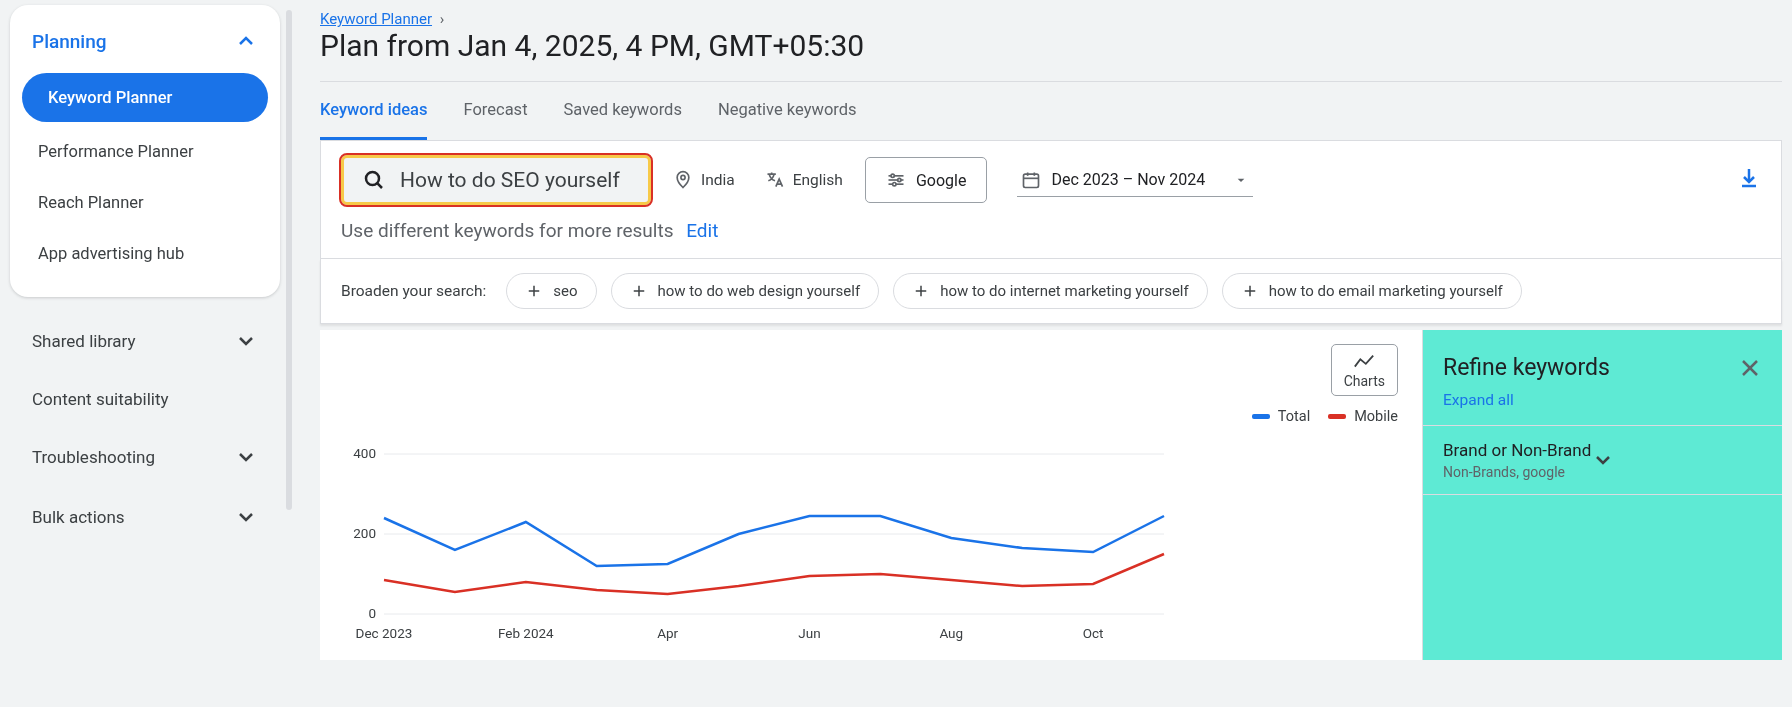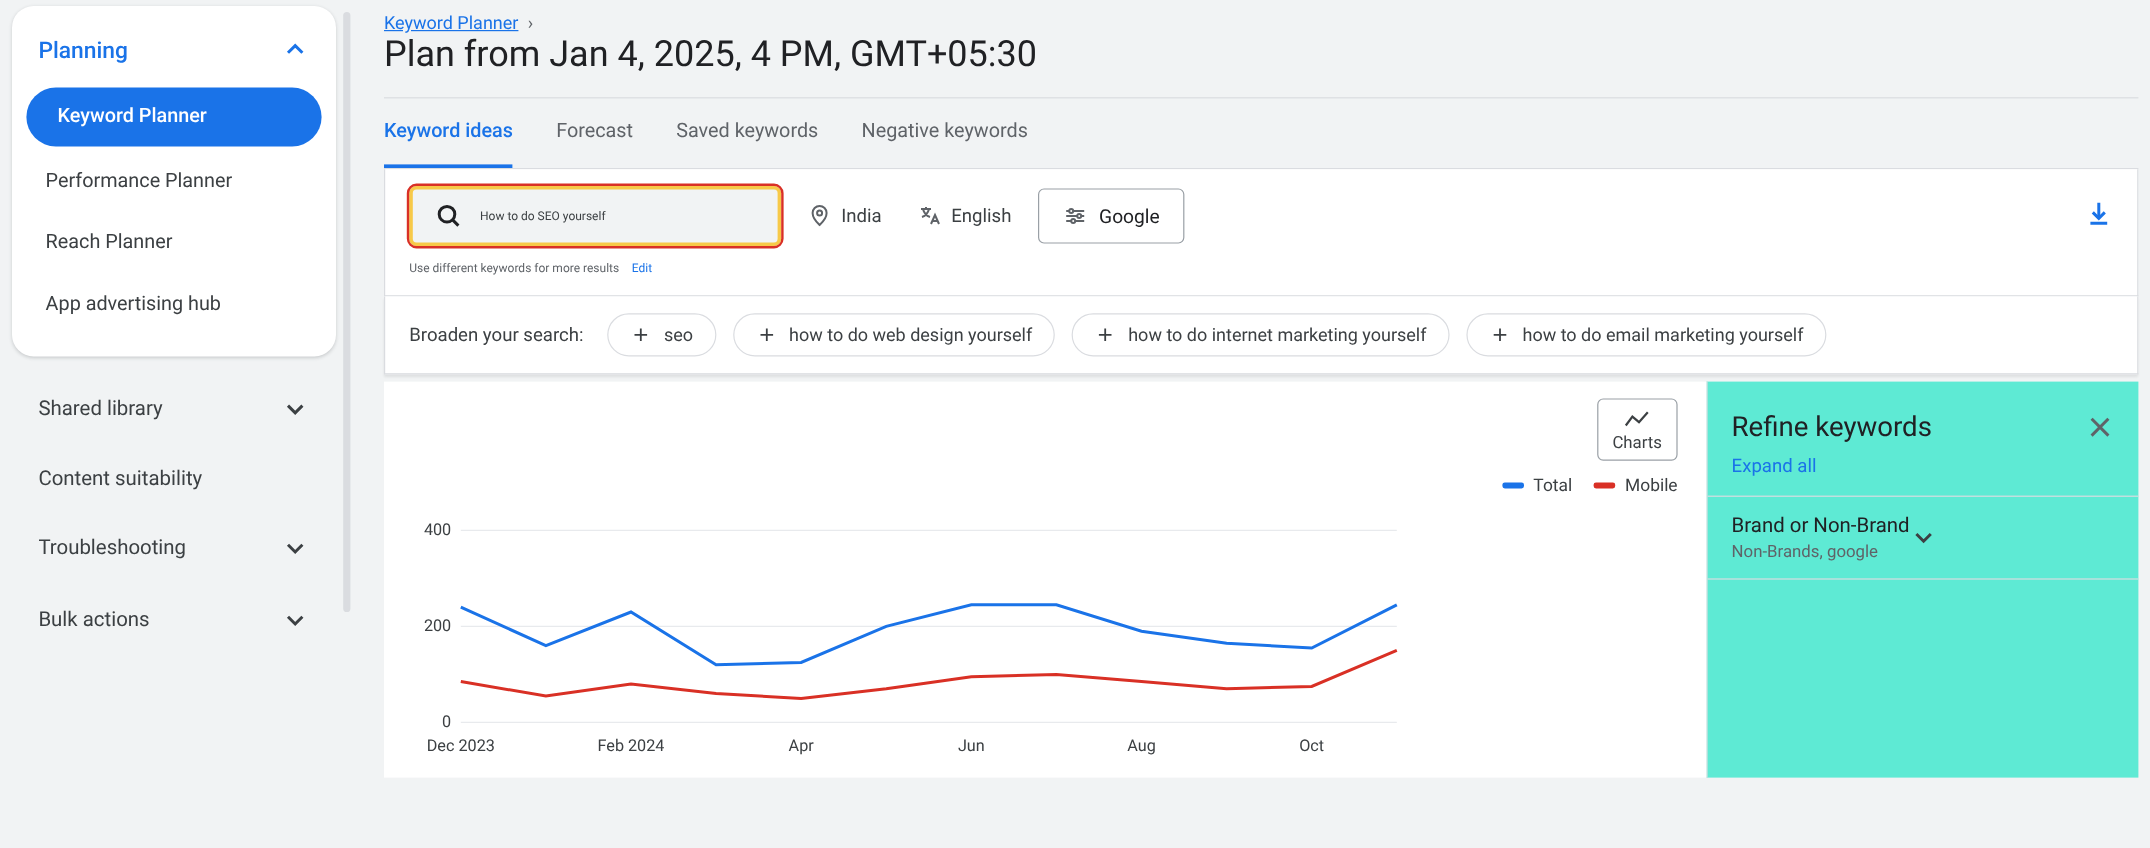--- a/index.html
+++ b/index.html
@@ -25,32 +25,32 @@
   .page-title { font-size: 30px; font-weight: 400; padding-bottom: 18px; border-bottom: 1px solid #dadce0; }
 
   .tabs { display: flex; gap: 36px; border-bottom: 1px solid #dadce0; }
   .tab { padding: 18px 0; font-size: 16.5px; color: #5f6368; cursor: pointer; border-bottom: 3px solid transparent; }
   .tab.active { color: #1a73e8; border-bottom-color: #1a73e8; font-weight: 500; }
 
   .filters-wrap { background: #fff; border: 1px solid #dadce0; border-top: none; }
   .filters-row { display: flex; align-items: center; padding: 14px 20px; gap: 14px; }
   .search-pill { display: flex; align-items: center; gap: 14px; background: #f1f3f4; border: 3px solid #f7c948; outline: 2px solid #d93025; border-radius: 6px; padding: 10px 18px; width: 310px; }
   .search-pill svg { width: 24px; height: 24px; }
-  .search-pill span { font-size: 10px; color: #3c4043; }
+  .search-pill span { font-size: 21px; color: #3c4043; }
 
   .filter-chip { display: flex; align-items: center; gap: 8px; font-size: 15.5px; color: #3c4043; cursor: pointer; padding: 6px 8px; }
   .filter-chip svg { width: 20px; height: 20px; }
   .network-box { border: 1px solid #9aa0a6; border-radius: 5px; padding: 12px 20px; display: flex; align-items: center; gap: 10px; }
   .date-chip { display: flex; align-items: center; gap: 10px; border-bottom: 1px solid #9aa0a6; padding: 6px 4px; margin-left: 16px; }
   .date-chip .caret { margin-left: 18px; }
 
   .download-btn { margin-left: auto; color: #1a73e8; cursor: pointer; }
   .download-btn svg { width: 24px; height: 24px; }
 
-  .hint-row { padding: 0 20px 16px 20px; font-size: 10px; color: #5f6368; }
+  .hint-row { padding: 0 20px 16px 20px; font-size: 19px; color: #5f6368; }
   .hint-row a { color: #1a73e8; margin-left: 8px; cursor: pointer; }
 
   .broaden-bar { background: #fff; border: 1px solid #dadce0; border-top: none; padding: 14px 20px; display: flex; align-items: center; gap: 14px; flex-wrap: wrap; box-shadow: 0 2px 2px rgba(0,0,0,0.08); }
   .broaden-label { font-size: 15.5px; color: #3c4043; margin-right: 6px; }
   .suggest-chip { display: inline-flex; align-items: center; gap: 10px; border: 1px solid #dadce0; border-radius: 999px; padding: 8px 18px; font-size: 15px; color: #3c4043; cursor: pointer; }
   .suggest-chip svg { width: 18px; height: 18px; }
 
   .content-row { display: flex; margin-top: 6px; }
   .chart-area { flex: 1; background: #fff; padding: 18px 24px 12px 24px; position: relative; min-height: 300px; }
   .charts-btn { position: absolute; right: 24px; top: 14px; border: 1px solid #9aa0a6; border-radius: 5px; padding: 8px 12px 6px 12px; text-align: center; font-size: 14px; color: #3c4043; cursor: pointer; }
@@ -159,20 +159,32 @@
       <div class="network-box">
         <svg viewBox="0 0 24 24" fill="none" stroke="#5f6368" stroke-width="2" style="width:20px;height:20px">
             <line x1="3" y1="7" x2="21" y2="7"></line>
             <line x1="3" y1="12" x2="21" y2="12"></line>
             <line x1="3" y1="17" x2="21" y2="17"></line>
             <circle cx="8" cy="7" r="2" fill="#fff"></circle>
             <circle cx="16" cy="12" r="2" fill="#fff"></circle>
             <circle cx="10" cy="17" r="2" fill="#fff"></circle>
           </svg>
         <span>Google</span>
+      </div>
+      <div class="date-chip">
+        <svg viewBox="0 0 24 24" fill="none" stroke="#5f6368" stroke-width="2" style="width:20px;height:20px">
+            <rect x="3" y="5" width="18" height="16" rx="2"></rect>
+            <line x1="3" y1="10" x2="21" y2="10"></line>
+            <line x1="8" y1="3" x2="8" y2="7"></line>
+            <line x1="16" y1="3" x2="16" y2="7"></line>
+          </svg>
+        <span>Dec 2023 – Nov 2024</span>
+        <svg class="caret" viewBox="0 0 24 24" width="16" height="16" fill="#5f6368">
+            <path d="M7 10l5 5 5-5z"></path>
+          </svg>
       </div>
       <div class="download-btn">
         <svg viewBox="0 0 24 24" fill="none" stroke="#1a73e8" stroke-width="2.5">
             <path d="M12 3v12"></path>
             <polyline points="7 11 12 16 17 11"></polyline>
             <line x1="5" y1="20" x2="19" y2="20"></line>
           </svg>
       </div>
     </div>
     <div class="hint-row">

